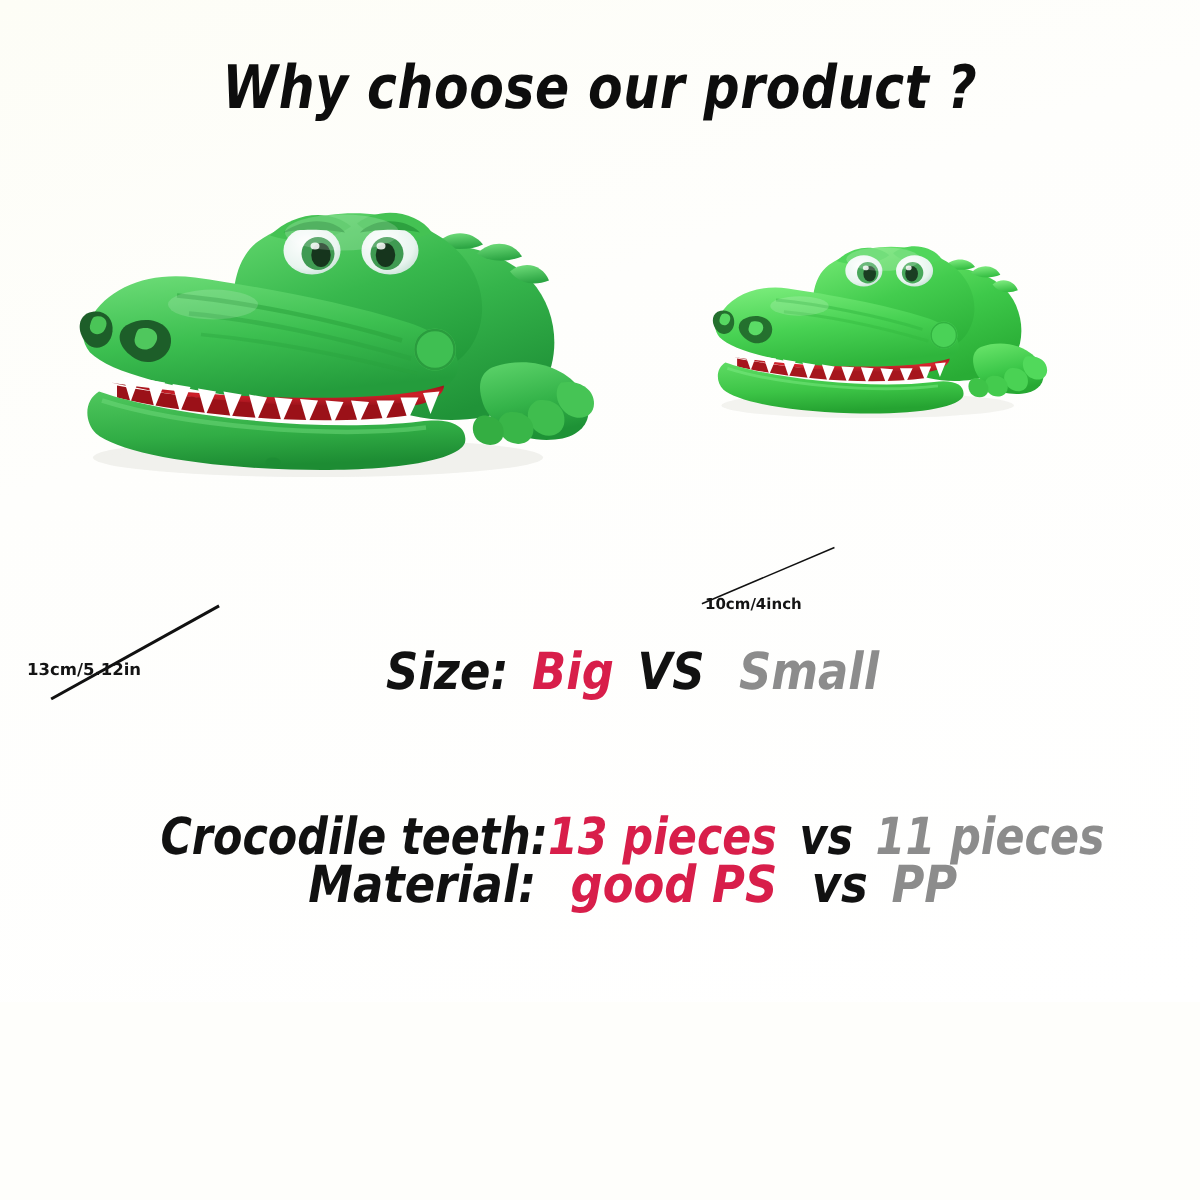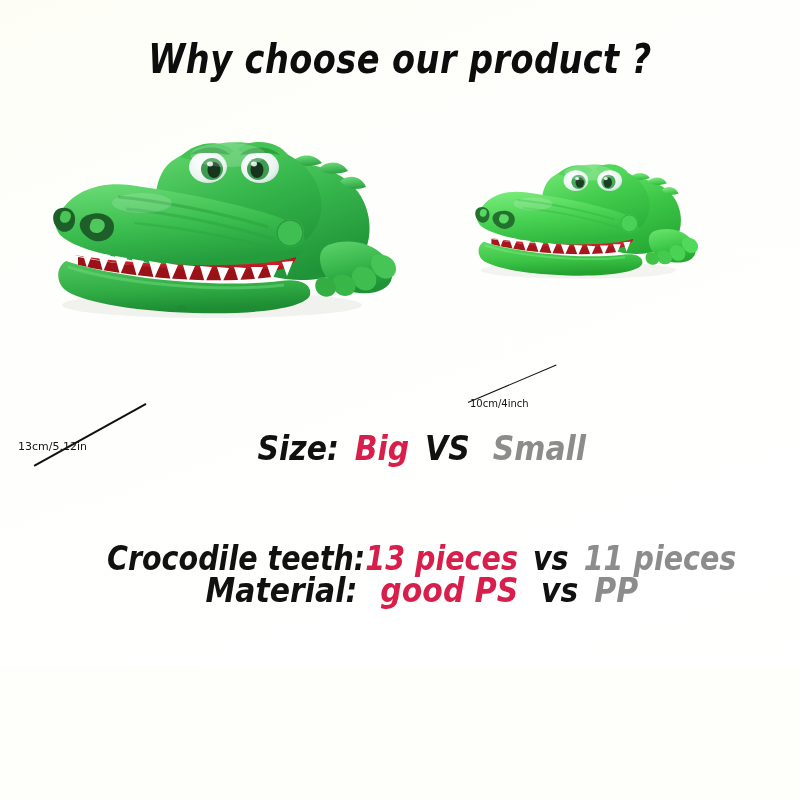--- a/index.html
+++ b/index.html
@@ -52,21 +52,21 @@
   .croc-wrap {
     position: absolute;
   }
   .croc-big   { left: 22px;  top: 5px;  }
   .croc-small { left: 455px; top: 35px; }
 
   
   .dim {
     position: absolute;
     font-family: "DejaVu Sans", "Liberation Sans", sans-serif;
-    font-weight: normal;
+    font-weight: bold;
     color: #141414;
     white-space: nowrap;
     text-align: right;
   }
   .dim-big   { left: 18px;  top: 340px; font-size: 11px; }
   .dim-small { left: 470px; top: 298px; font-size: 10px; }
 
   .dim-line {
     position: absolute;
     background: #111;

